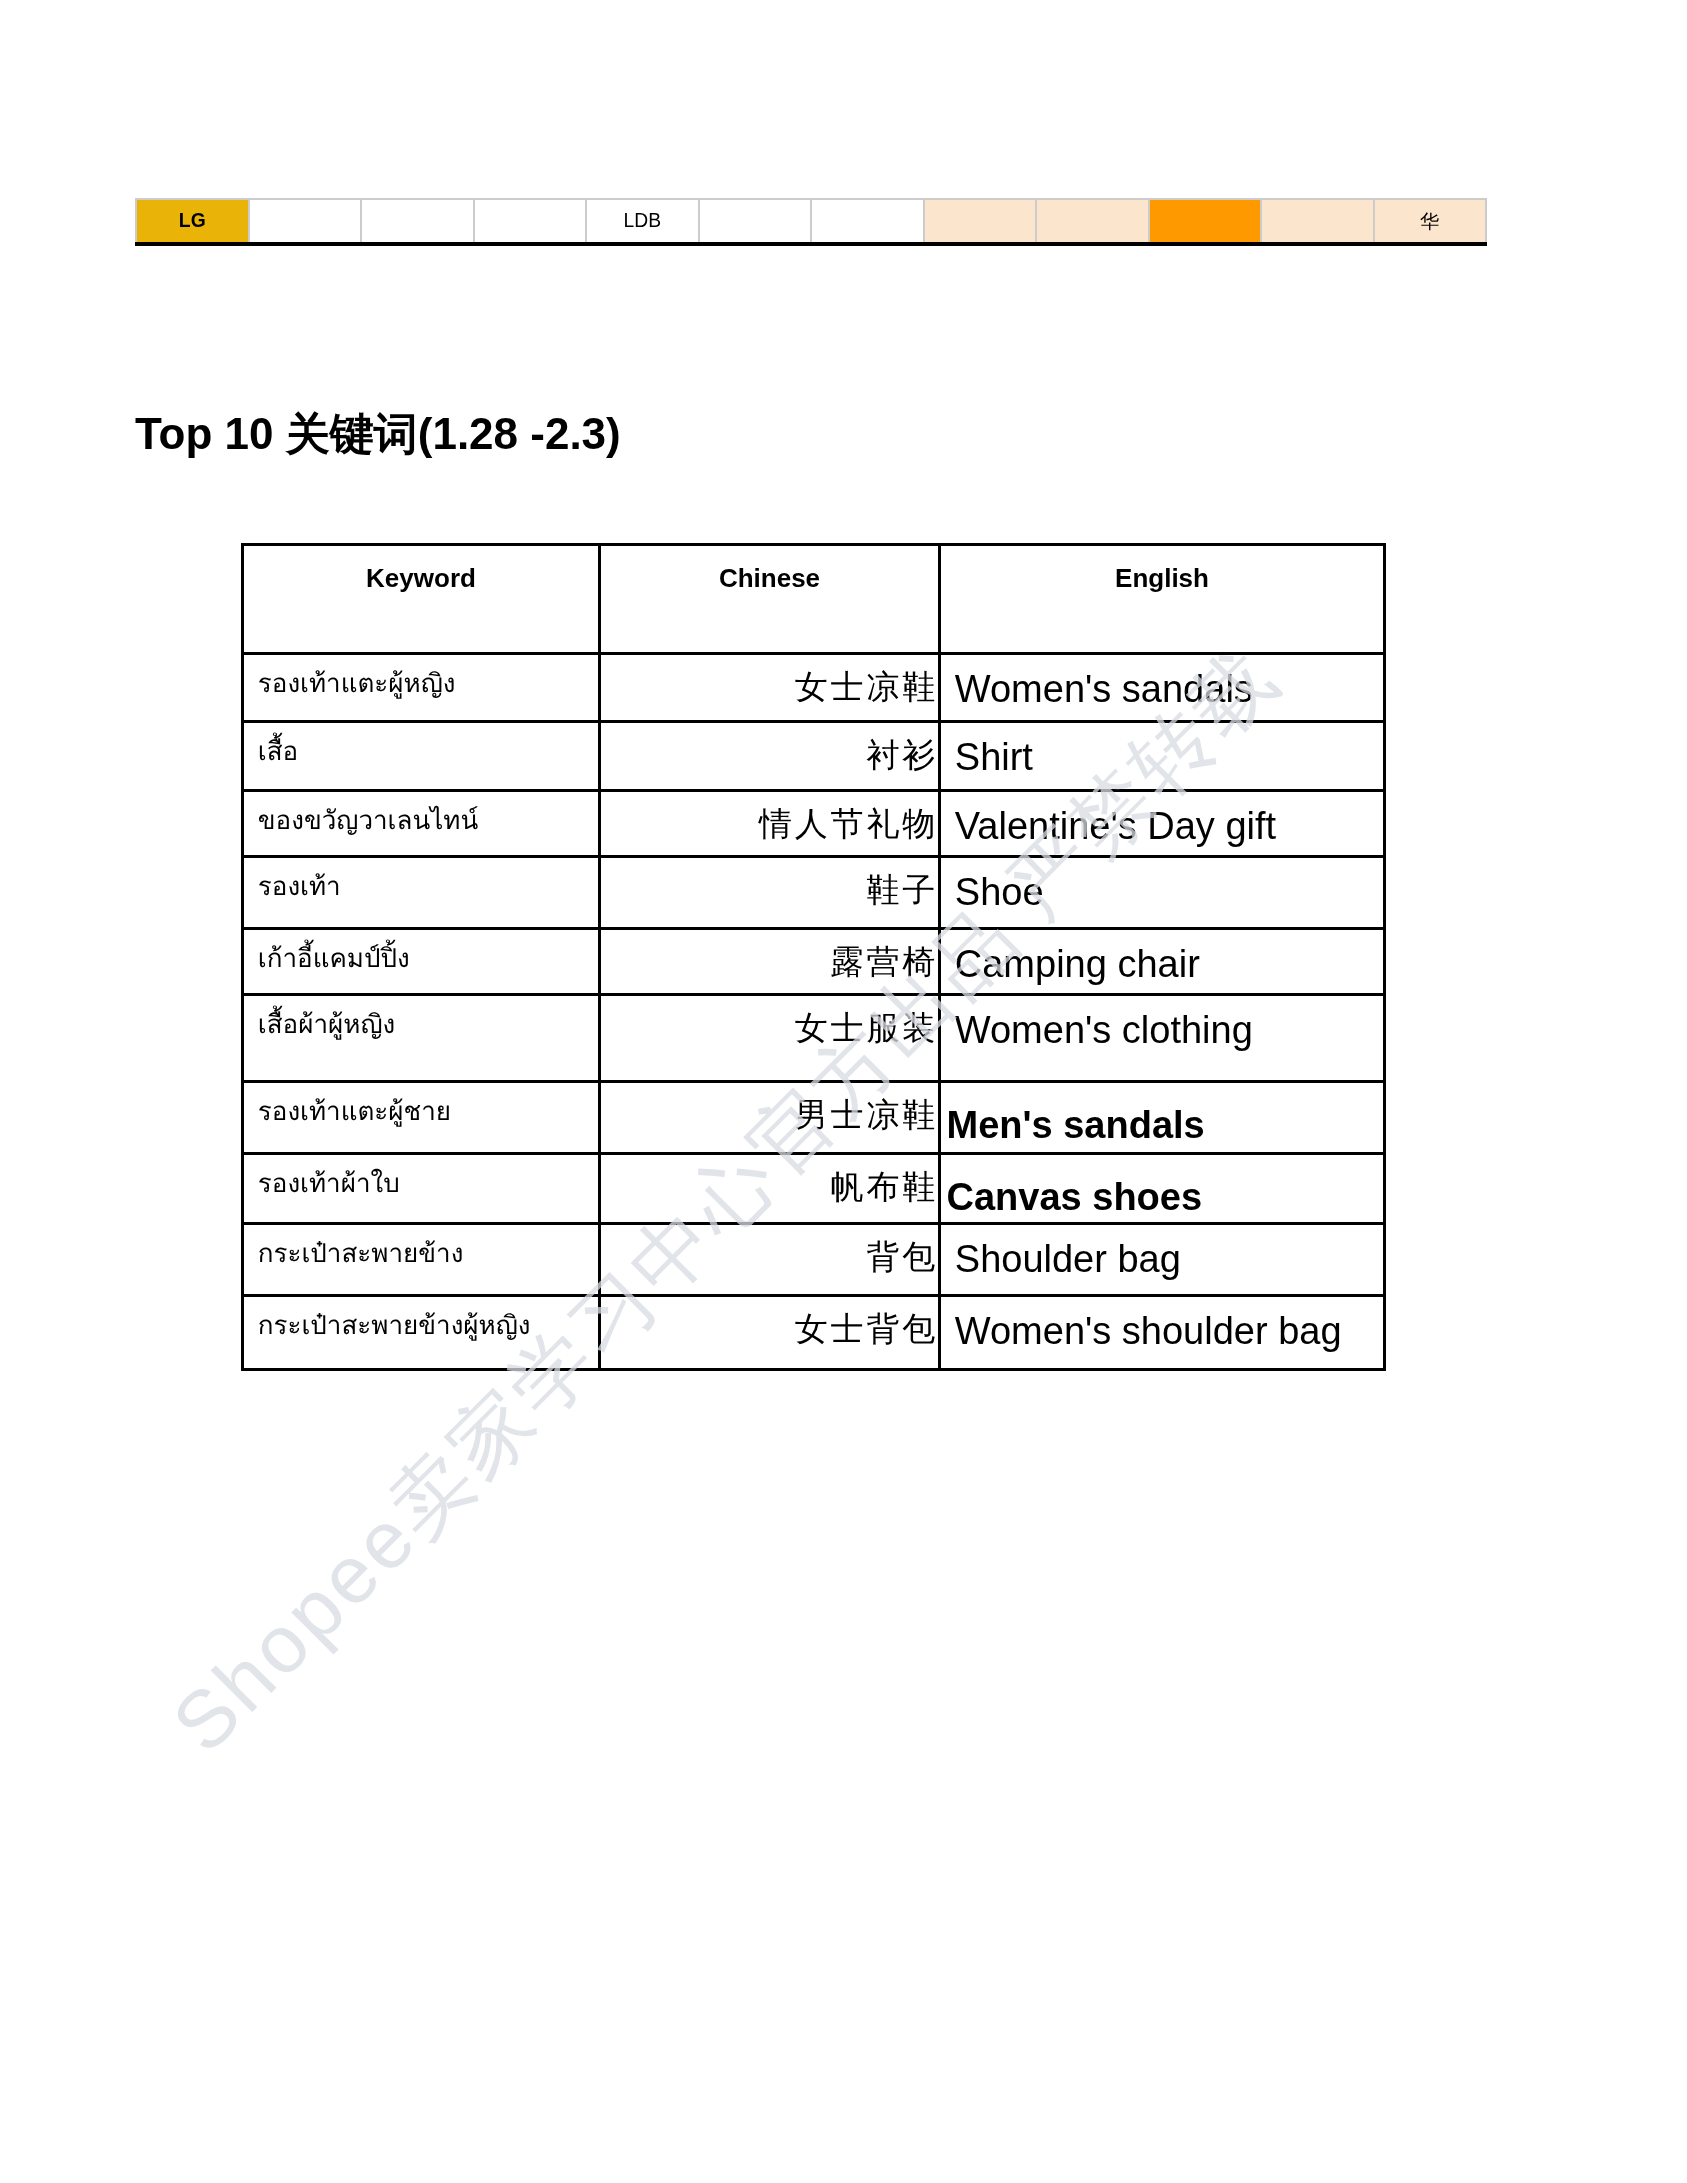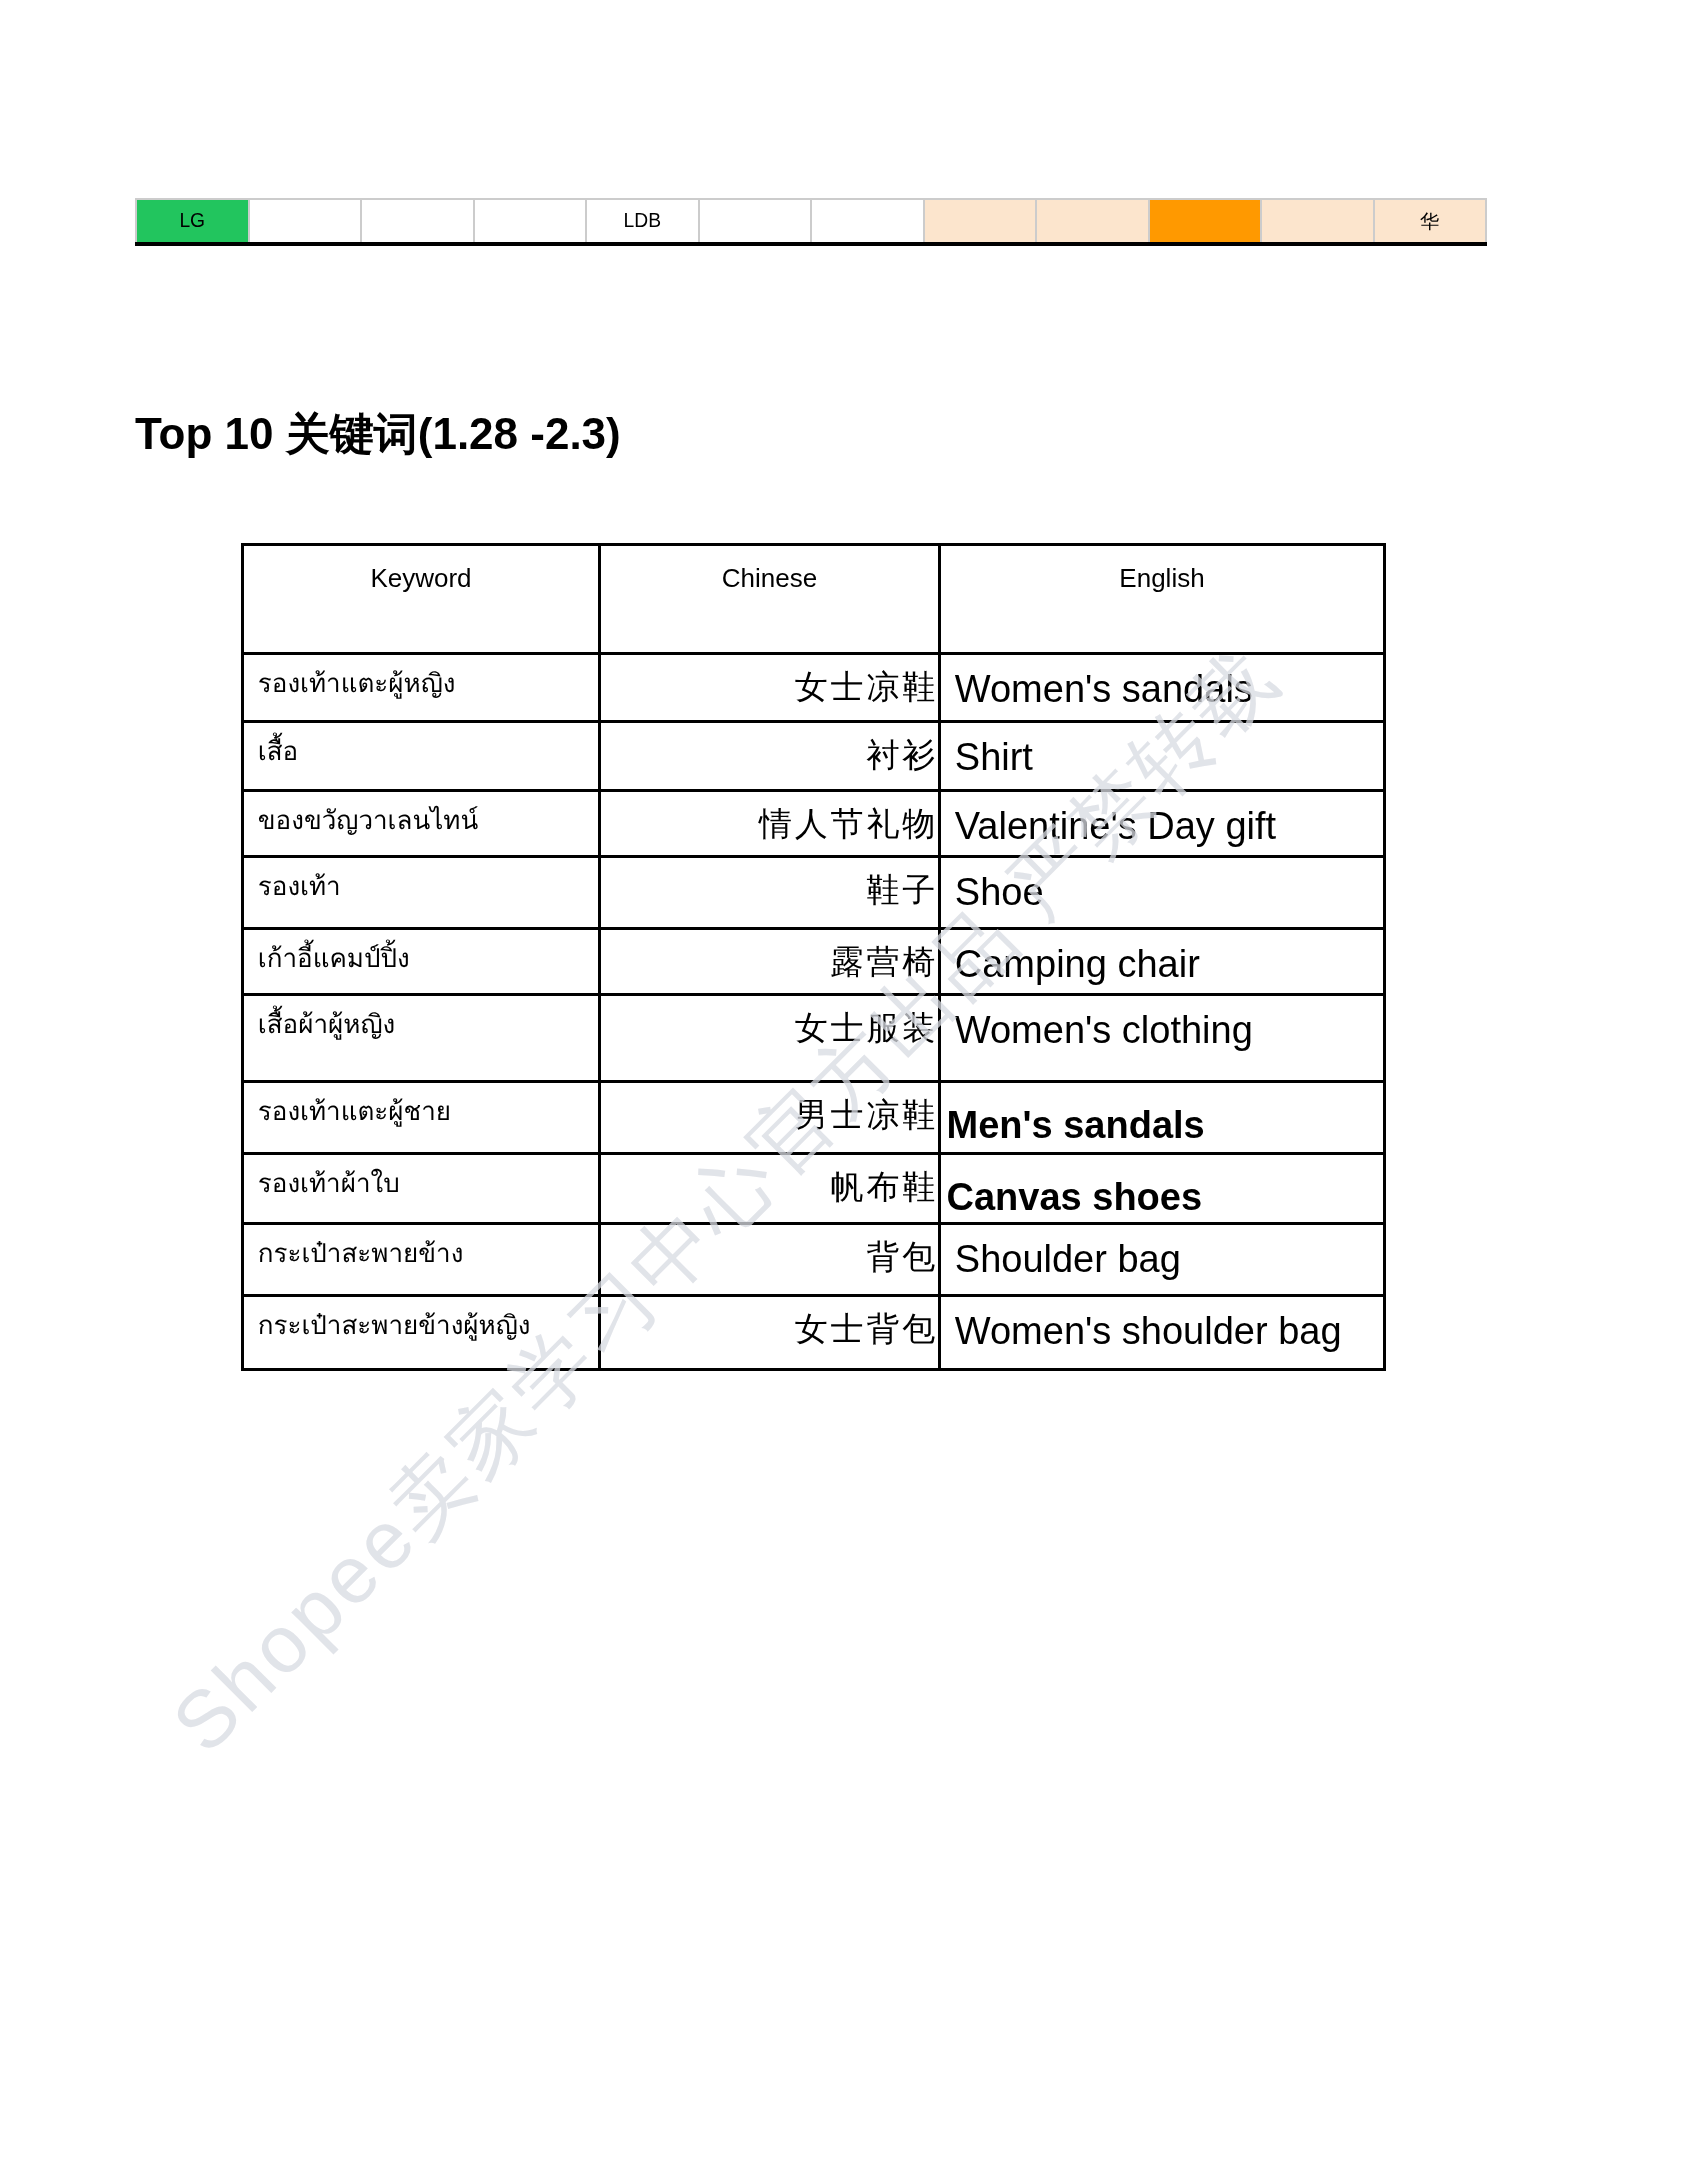--- a/index.html
+++ b/index.html
@@ -68,21 +68,21 @@
       padding: 0;
       vertical-align: top;
     }
     .kw-table col.c1 { width: 357px; }
     .kw-table col.c2 { width: 340px; }
     .kw-table col.c3 { width: 445px; }
 
     .kw-table th {
       height: 109px;
       font-size: 26px;
-      font-weight: normal;
+      font-weight: bold;
       text-align: center;
       padding-top: 16.5px;
     }
     .kw-table td {
       font-size: 38px;
       line-height: 1.1;
       padding-top: 13.8px;
       padding-left: 13.8px;
       font-weight: normal;
     }
@@ -117,21 +117,21 @@
       opacity: 0.75;
       white-space: nowrap;
       pointer-events: none;
       letter-spacing: 4.1px;
     }
   </style>
 </head>
 <body>
 
 <div class="strip">
-  <div class="strip-cell" style="background: #22c55e;">LG</div>
+  <div class="strip-cell" style="background: #eab308; font-weight: bold;">LG</div>
   <div class="strip-cell" style="background: rgb(255, 255, 255);"></div>
   <div class="strip-cell" style="background: rgb(255, 255, 255);"></div>
   <div class="strip-cell" style="background: rgb(255, 255, 255);"></div>
   <div class="strip-cell" style="background: rgb(255, 255, 255);">LDB</div>
   <div class="strip-cell" style="background: rgb(255, 255, 255);"></div>
   <div class="strip-cell" style="background: rgb(255, 255, 255);"></div>
   <div class="strip-cell" style="background: rgb(252, 229, 205);"></div>
   <div class="strip-cell" style="background: rgb(252, 229, 205);"></div>
   <div class="strip-cell" style="background: rgb(255, 153, 0);"></div>
   <div class="strip-cell" style="background: rgb(252, 229, 205);"></div>

